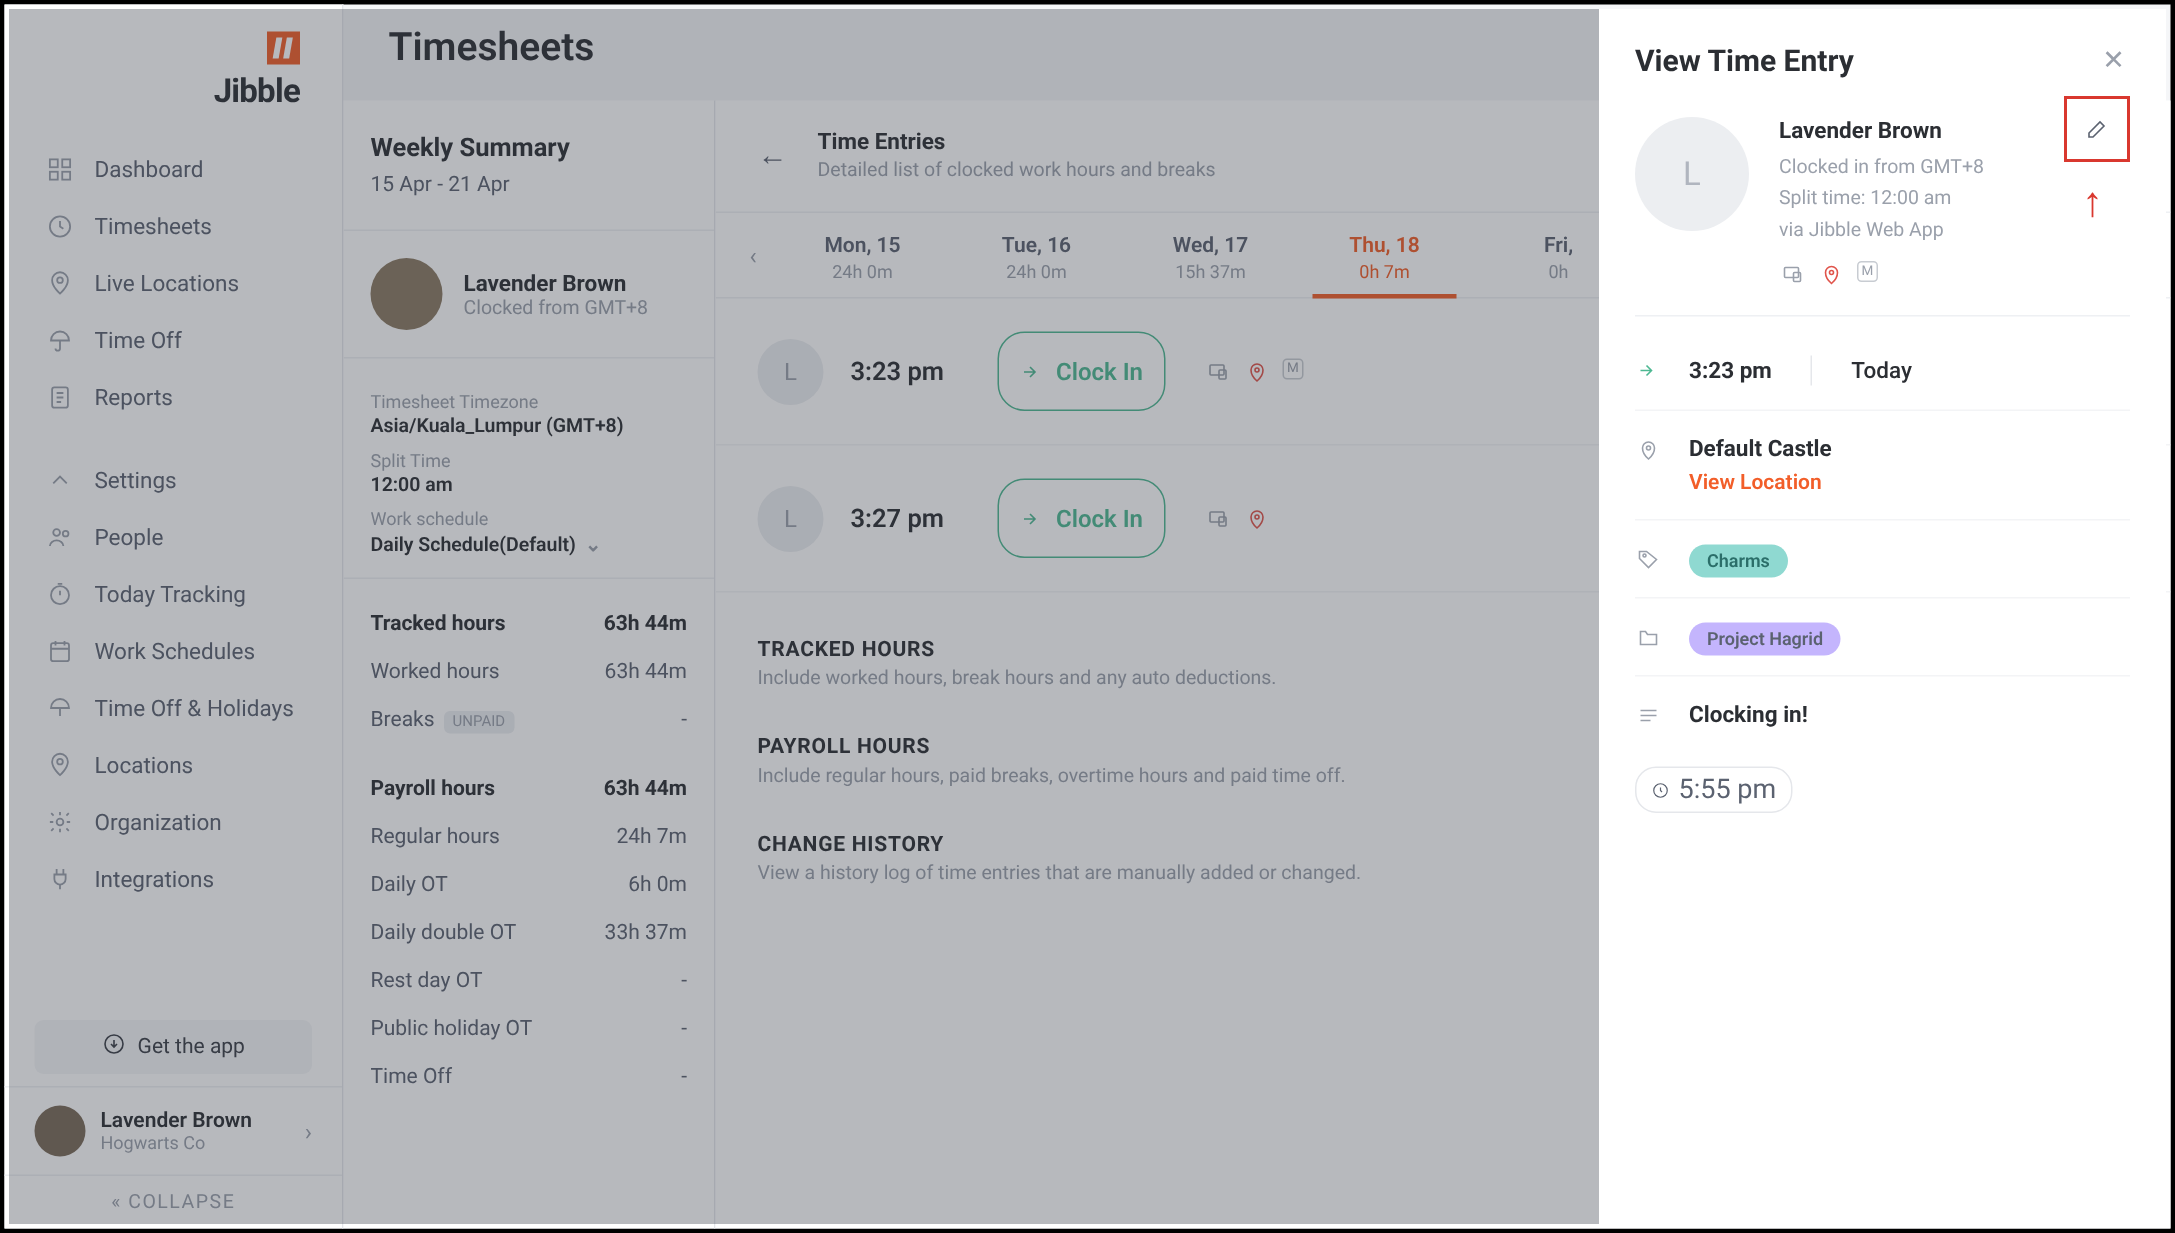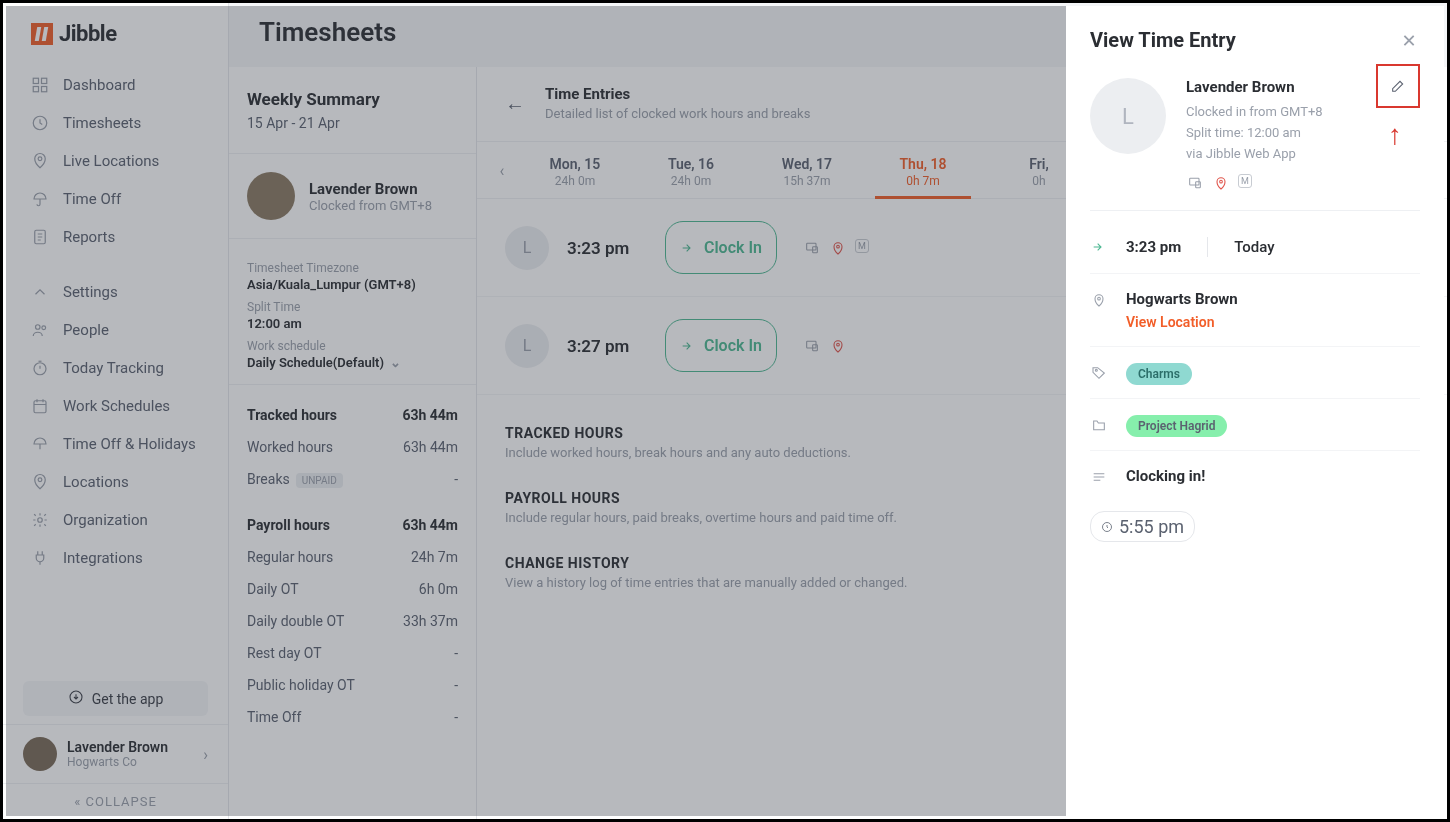--- a/index.html
+++ b/index.html
@@ -1,19 +1,19 @@
 <!DOCTYPE html>
 <html><head>
 <meta charset="utf-8">
 <style>
 * { box-sizing: border-box; margin: 0; padding: 0; }
 body { font-family: -apple-system, BlinkMacSystemFont, 'Segoe UI', Roboto, sans-serif; background: #f5f6f8; width:1450px; height:822px; overflow:hidden; position:relative; border:3px solid #000; }
 .app { display:flex; height:100%; position:relative; }
 .sidebar { width:226px; background:#fff; border-right:1px solid #e5e7eb; display:flex; flex-direction:column; }
-.logo { padding:18px 28px 14px; display:flex; align-items:center; gap:6px; }
+.logo { padding:18px 28px 14px; display:flex; align-items:flex-end; gap:6px;flex-direction:column; }
 .logo-mark { width:22px; height:22px; background:#f25e29; position:relative; }
 .logo-mark::after { content:''; position:absolute; left:5px; top:4px; width:4px; height:14px; background:#fff; box-shadow:7px 0 0 #fff; transform:skewX(-10deg);}
 .logo-text { font-size:22px; font-weight:700; color:#2b2e33; letter-spacing:-0.5px; }
 .nav { flex:1; overflow:auto; padding:6px 0; }
 .nav-item { display:flex; align-items:center; gap:14px; padding:10px 28px; color:#5b6270; font-size:15px; cursor:pointer; }
 .nav-icon { width:18px; height:18px; display:flex; align-items:center; justify-content:center; color:#9aa0ab; }
 .nav-item svg { width:18px; height:18px; stroke:#9aa0ab; fill:none; stroke-width:1.6; }
 .nav-divider { height:1px; margin:8px 0; }
 .get-app { margin:8px 20px; padding:8px 12px; border-radius:6px; background:#f5f6f8; display:flex; align-items:center; gap:8px; font-size:14px; color:#3b3f47; justify-content:center; cursor:pointer;}
 .user-card { display:flex; align-items:center; gap:10px; padding:12px 20px; border-top:1px solid #eef0f3; cursor:pointer;}
@@ -62,21 +62,21 @@
 .entry-row .av { width:44px; height:44px; border-radius:50%; background:#eceef1; display:flex; align-items:center; justify-content:center; color:#9aa0ab; font-size:16px;}
 .entry-time { font-size:17px; font-weight:600; color:#2b2e33; width:80px;}
 .clock-btn { display:inline-flex; align-items:center; gap:8px; border:1.5px solid #4db892; color:#4db892; padding:16px 14px; border-radius:18px; font-size:16px; font-weight:600;}
 .entry-icons { display:flex; gap:8px; margin-left:8px;}
 .entry-icons span { width:18px; height:18px; display:flex; justify-content:center; align-items:center; color:#9aa0ab;}
 .entry-tags { margin-left:auto; display:flex; flex-direction:column; align-items:flex-end; gap:6px;}
 .entry-tags .tagrow { display:flex; gap:8px;}
 .note-txt { font-size:12px; color:#9aa0ab;}
 .tag { padding:4px 12px; border-radius:14px; font-size:12px; font-weight:600;}
 .tag-teal { background:#8fd9d1; color:#2b6e69;text-align:right;}
-.tag-gray { background:#86efac; color:#5b6270;}
+.tag-gray { background:#c4b5fd; color:#5b6270;}
 .tag-purple { background:#7b3fe4; color:#fff;}
 .sections { padding:30px 28px; display:flex; flex-direction:column; gap:30px;}
 .section .sh { font-size:14px; font-weight:700; color:#2b2e33; letter-spacing:.5px;}
 .section .sd { font-size:13px; color:#9aa0ab; margin-top:4px;}
 .overlay { position:absolute; inset:3px; background:rgba(50,55,65,.35); }
 .panel { position:absolute; top:3px; right:3px; bottom:3px; width:378px; background:#fff; display:flex; flex-direction:column; padding:0; }
 .panel-head { display:flex; justify-content:space-between; align-items:center; padding:22px 24px 12px;}
 .panel-head h2 { font-size:20px; font-weight:700; color:#2b2e33;}
 .close-x { width:22px; height:22px; cursor:pointer; color:#9aa0ab; display:flex; align-items:center; justify-content:center; font-size:18px;}
 .panel-user { display:flex; gap:20px; padding:14px 24px 18px; position:relative; border-bottom:1px solid #eef0f3; margin:0 24px; padding-left:0; padding-right:0;}
@@ -502,21 +502,21 @@
       </div>
     </div>
     <div class="detail-row">
       <div class="di">
           <svg class="icon" viewBox="0 0 24 24">
             <path d="M12 21s-6-5-6-11a6 6 0 0112 0c0 6-6 11-6 11z"></path>
             <circle cx="12" cy="10" r="2"></circle>
           </svg>
         </div>
       <div class="dr-body">
-        <div class="main-t">Hogwarts Brown</div>
+        <div class="main-t">Default Castle</div>
         <div class="sub-t">View Location</div>
       </div>
     </div>
     <div class="detail-row">
       <div class="di">
           <svg class="icon" viewBox="0 0 24 24">
             <path d="M20 12l-8 8-9-9V4h7z"></path>
             <circle cx="8" cy="8" r="1.5"></circle>
           </svg>
         </div>

